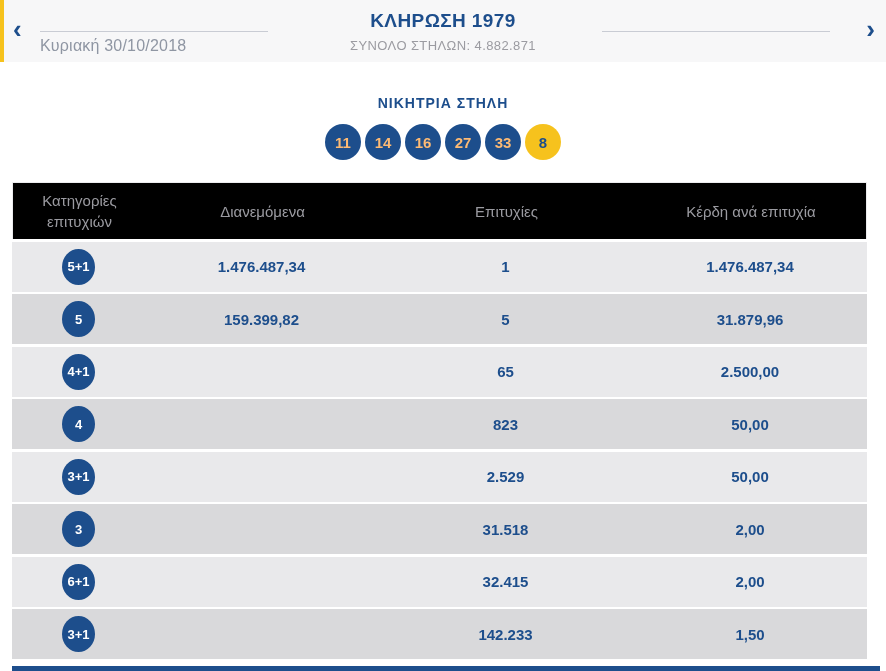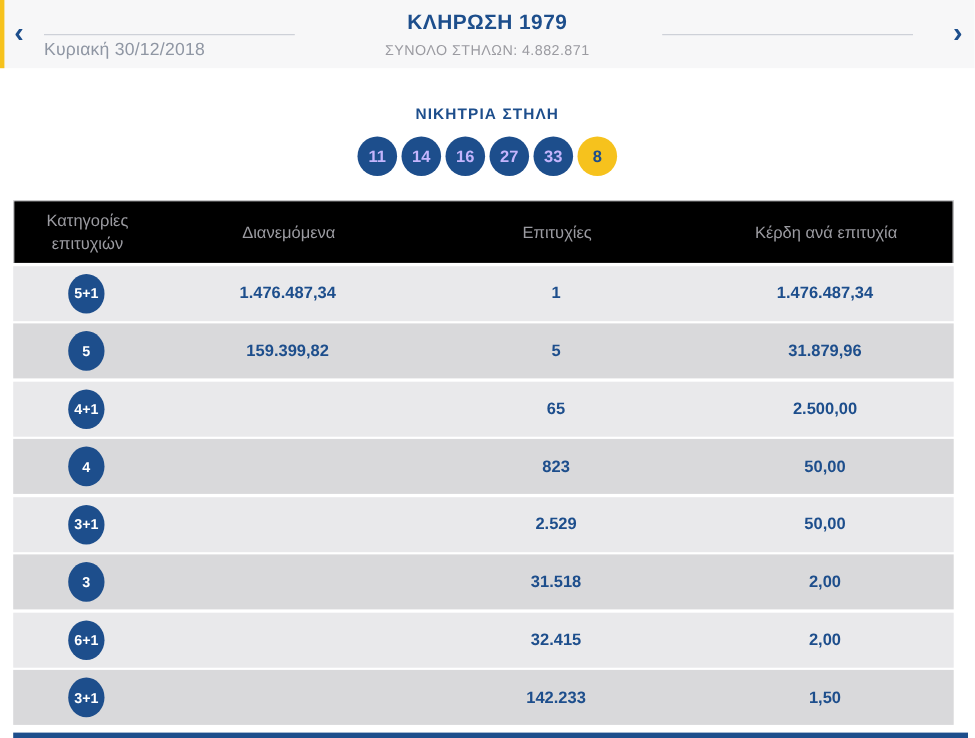--- a/index.html
+++ b/index.html
@@ -47,21 +47,21 @@
   .draw-subtitle { margin-top: 6px; font-size: 13px; color: var(--muted); letter-spacing: 0.4px; }
 
   
   .winning { position: absolute; top: 95px; left: 0; right: 0; text-align: center; }
   .winning-title {
     font-size: 14px; font-weight: bold; color: var(--navy); letter-spacing: 1px;
   }
   .balls { margin-top: 13px; display: flex; justify-content: center; gap: 4px; }
   .ball {
     width: 36px; height: 36px; border-radius: 50%;
-    background: var(--navy); color: #c4b5fd;
+    background: var(--navy); color: #fdba74;
     font-size: 15px; font-weight: bold;
     display: flex; align-items: center; justify-content: center;
   }
   .ball.joker { background: var(--yellow); color: var(--navy); }
 
   
   .results-table { position: absolute; top: 182px; left: 12px; width: 855px; }
   .t-grid {
     display: grid;
     grid-template-columns: 133px 233px 255px 234px;
@@ -92,21 +92,21 @@
   }
 </style>
 </head>
 <body>
 
 <div class="draw-header">
   <div class="accent-strip"></div>
   <button class="nav-arrow nav-prev">‹</button>
   <div class="left-group">
     <div class="h-line"></div>
-    <div class="draw-date">Κυριακή 30/12/2018</div>
+    <div class="draw-date">Κυριακή 30/10/2018</div>
   </div>
   <div class="center-group">
     <div class="draw-title">ΚΛΗΡΩΣΗ 1979</div>
     <div class="draw-subtitle">ΣΥΝΟΛΟ ΣΤΗΛΩΝ: 4.882.871</div>
   </div>
   <div class="right-line"></div>
   <button class="nav-arrow nav-next">›</button>
 </div>
 
 <div class="winning">

